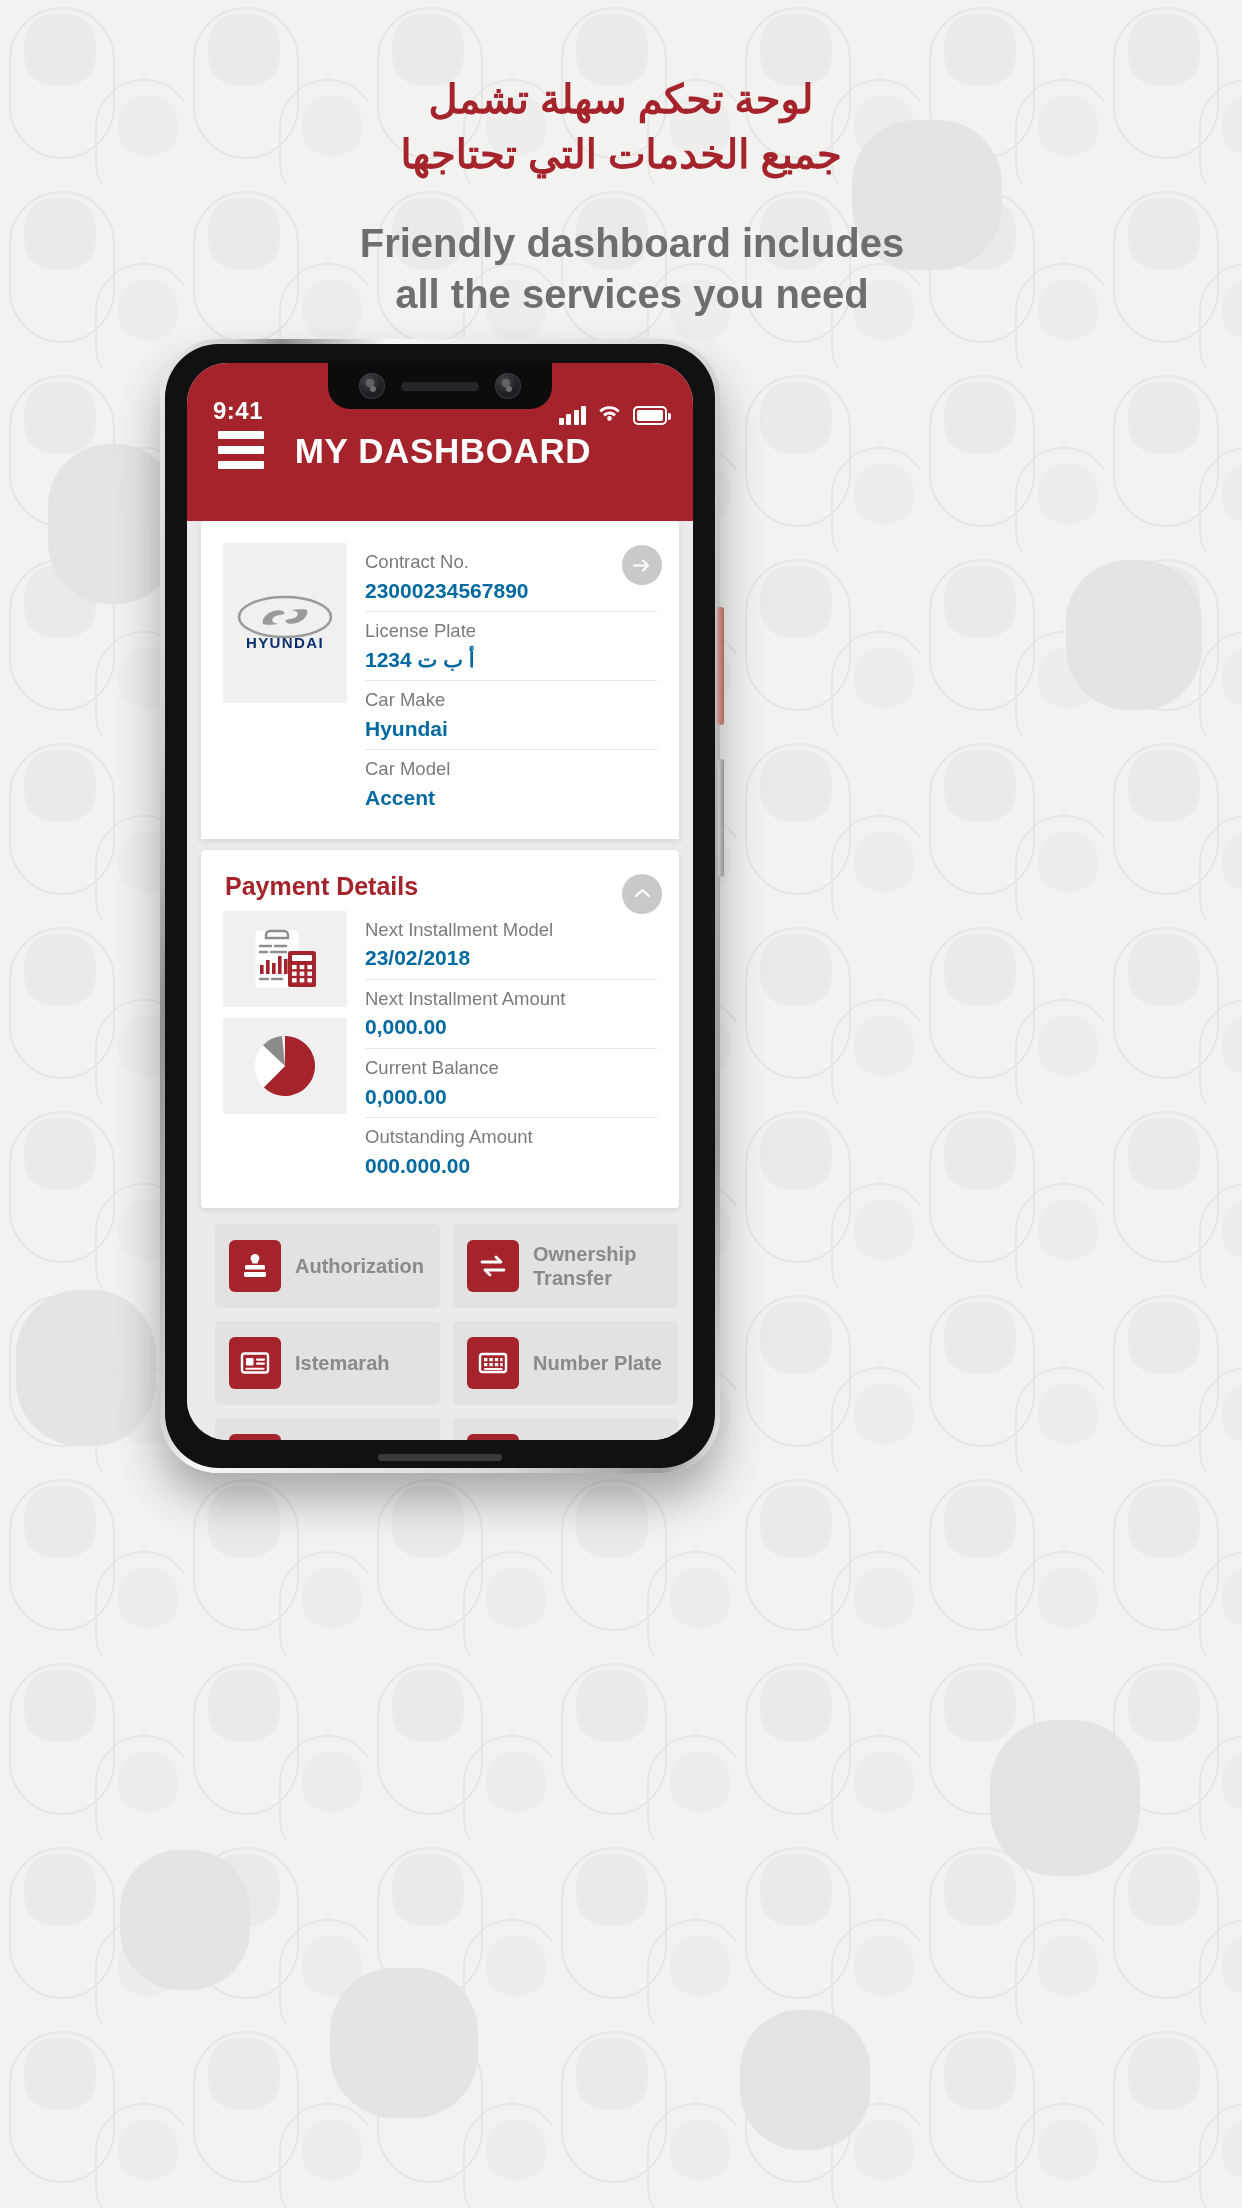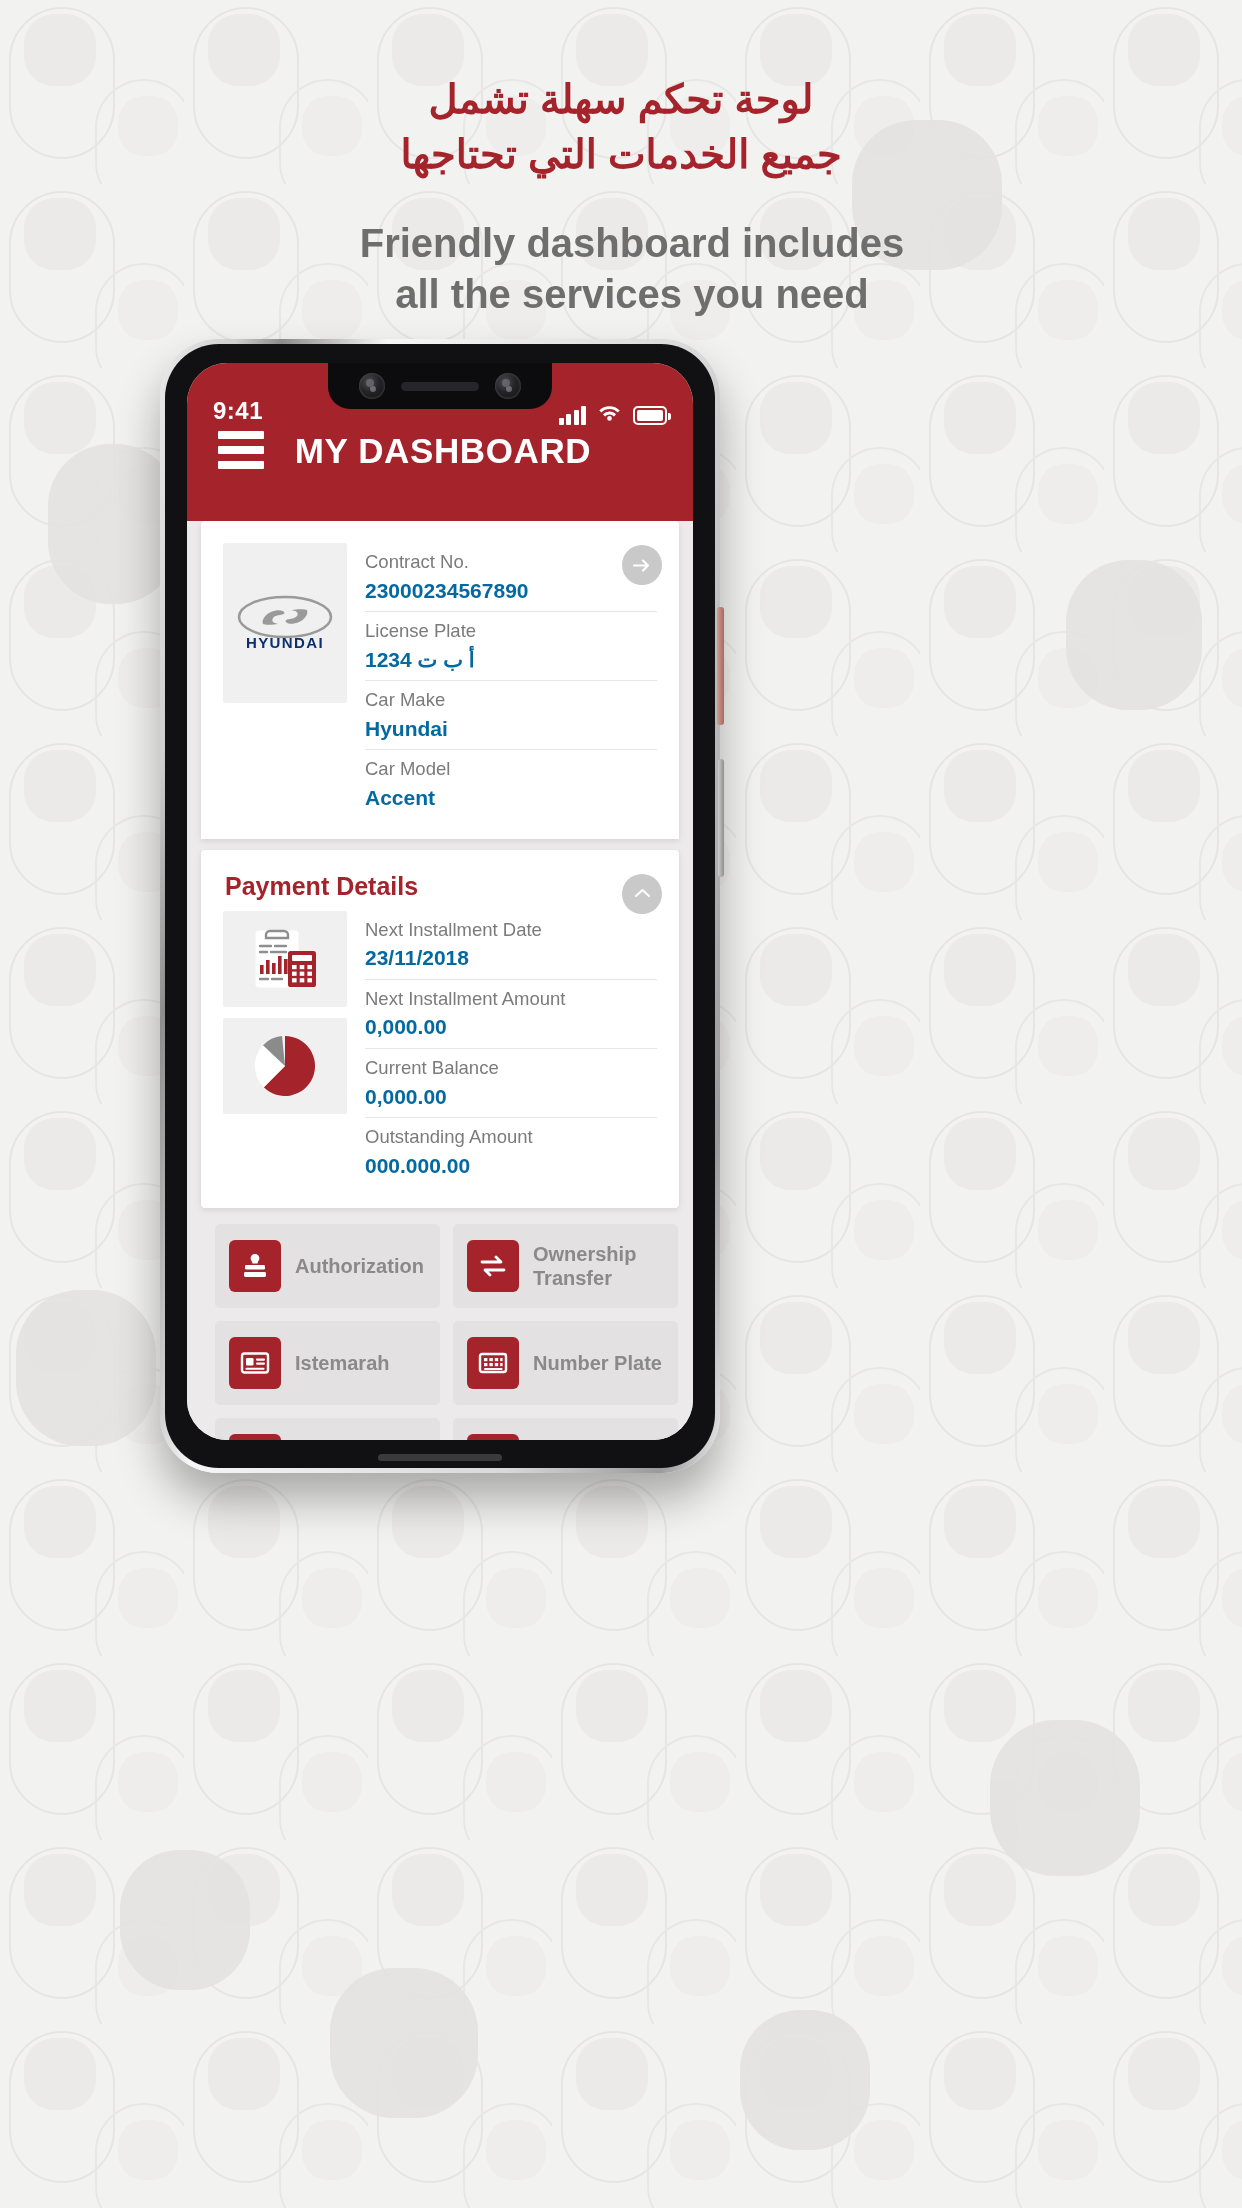--- a/index.html
+++ b/index.html
@@ -367,22 +367,22 @@
                 <div class="pay-thumb">
                   <svg width="72" height="68" viewBox="0 0 72 68">
                     <path d="M36 34 L36 4 A30 30 0 1 1 14.8 55.2 Z" fill="#a5242c"></path>
                     <path d="M36 34 L14.8 55.2 A30 30 0 0 1 14 13.2 Z" fill="#fff"></path>
                     <path d="M36 34 L14 13.2 A30 30 0 0 1 33 4.1 Z" fill="#8b8b8b"></path>
                   </svg>
                 </div>
               </div>
               <div class="pay-fields">
                 <div class="field">
-                  <div class="flabel">Next Installment Date</div>
-                  <div class="fvalue">23/11/2018</div>
+                  <div class="flabel">Next Installment Model</div>
+                  <div class="fvalue">23/02/2018</div>
                 </div>
                 <div class="field">
                   <div class="flabel">Next Installment Amount</div>
                   <div class="fvalue">0,000.00</div>
                 </div>
                 <div class="field">
                   <div class="flabel">Current Balance</div>
                   <div class="fvalue">0,000.00</div>
                 </div>
                 <div class="field">

